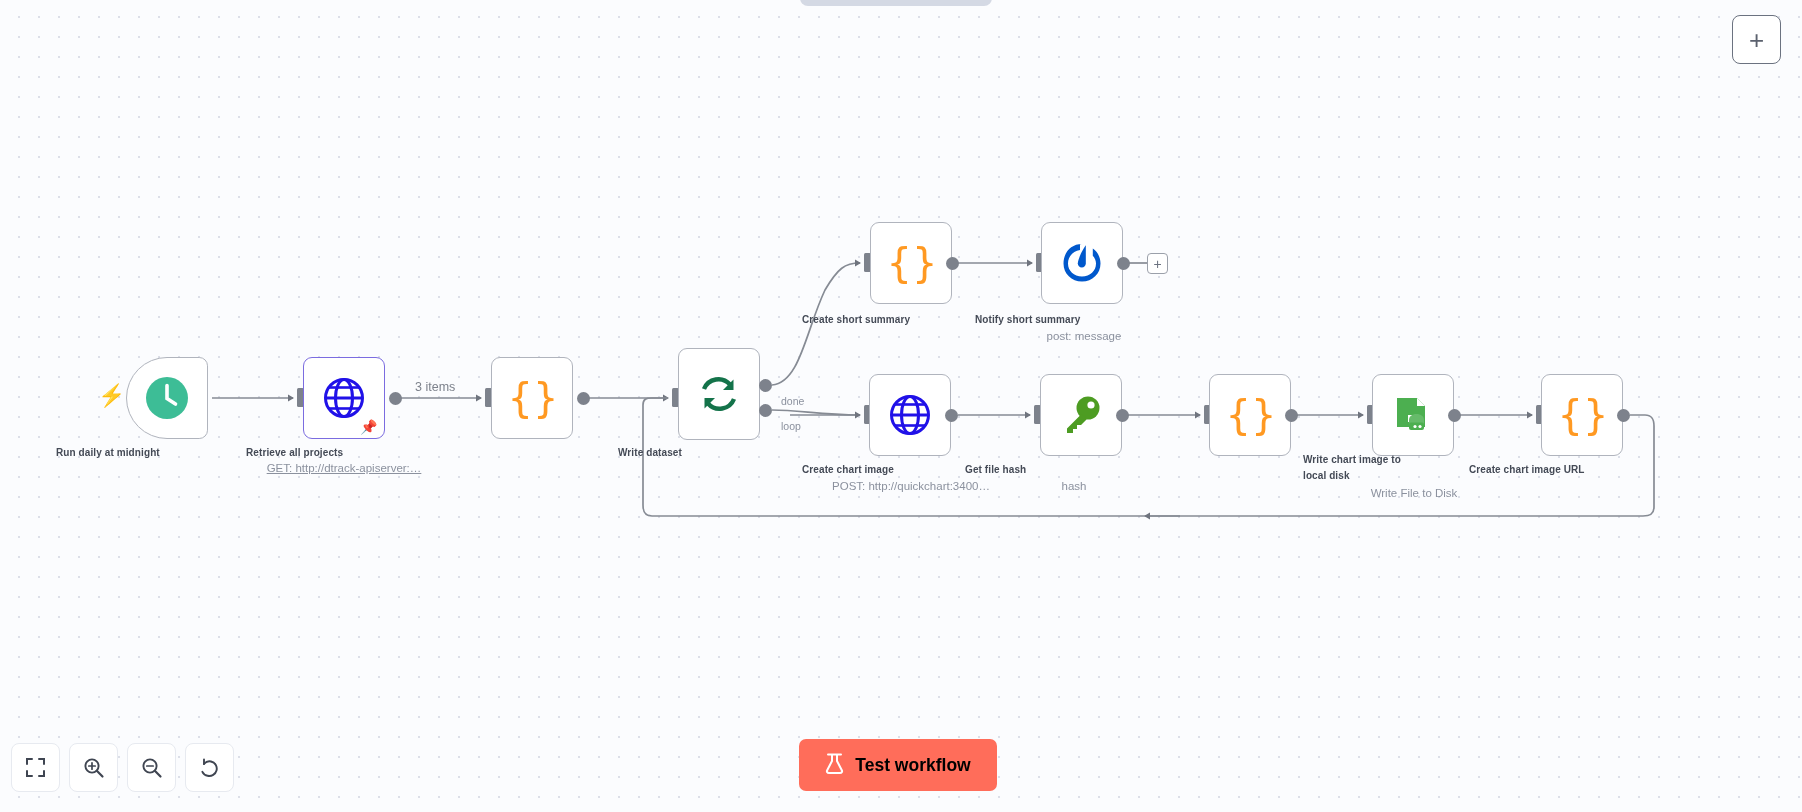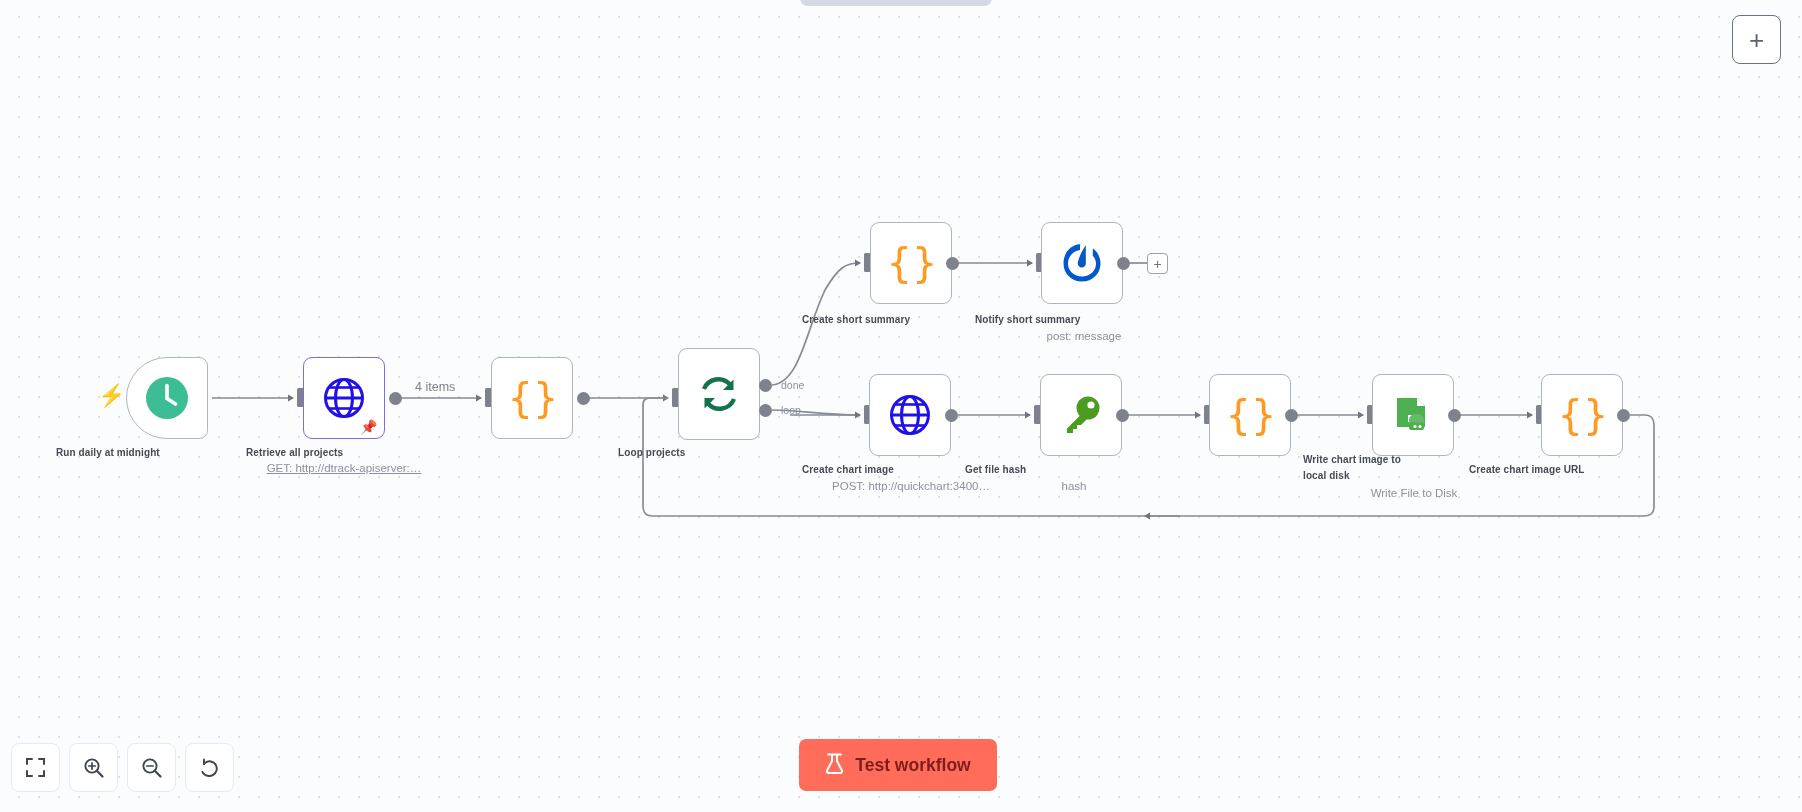--- a/index.html
+++ b/index.html
@@ -130,20 +130,21 @@
     position: absolute;
     font-size: 12.5px;
     color: #7d828c;
     white-space: nowrap;
   }
   .port-label {
     position: absolute;
     font-size: 10.5px;
     color: #8b919e;
     white-space: nowrap;
+    margin-top: 16px;
   }
 
   
   .plus-stub {
     position: absolute;
     width: 19px;
     height: 19px;
     border: 1.3px solid #9ba0aa;
     border-radius: 4px;
     background: #ffffff;
@@ -207,21 +208,21 @@
     left: 799px;
     bottom: 21px;
     width: 198px;
     height: 52px;
     background: #ff6d5a;
     border-radius: 7px;
     display: flex;
     align-items: center;
     justify-content: center;
     gap: 11px;
-    color: #7f1d1d;
+    color: #000000;
     font-size: 17.5px;
     font-weight: bold;
   }
   .test-workflow-button .flask { line-height: 1; }
 </style>
 </head>
 <body>
 
 <div id="canvas">
 
@@ -287,21 +288,21 @@
         <line x1="2.5" y1="21" x2="39.5" y2="21" stroke="#2011e8" stroke-width="3"></line>
         <line x1="6" y1="10.5" x2="36" y2="10.5" stroke="#2011e8" stroke-width="2.6"></line>
         <line x1="6" y1="31.5" x2="36" y2="31.5" stroke="#2011e8" stroke-width="2.6"></line>
       </svg>
     </span>
     <span class="pin-icon">📌</span>
   </div>
   <div class="out-dot" style="left:389px; top:392px;"></div>
   <div class="node-label" style="left:234px; top:445px; width:220px;margin-left:12px;">Retrieve all projects</div>
   <div class="node-sub" style="left:234px; top:461px; width:220px; overflow:hidden; text-overflow:ellipsis;text-decoration:underline;">GET: http://dtrack-apiserver:…</div>
-  <div class="edge-label" style="left:415px; top:380px;">4 items</div>
+  <div class="edge-label" style="left:415px; top:380px;">3 items</div>
 
   <div class="in-stub" style="left:485px; top:388px;"></div>
   <div class="node" style="left:491px; top:357px;">
     <span class="node-icon braces">{ }</span>
   </div>
   <div class="out-dot" style="left:577px; top:392px;"></div>
 
   <div class="in-stub" style="left:672px; top:388px;"></div>
   <div class="node" style="left:678px; top:348px; height:92px;">
     <span class="node-icon">
@@ -310,21 +311,21 @@
         <path d="M36.5 7.5 L36.5 18 L26 18 Z" fill="#14734a"></path>
         <path d="M37 27 A15.5 15.5 0 0 1 11 31.5" stroke="#14734a" stroke-width="4.4" fill="none" stroke-linecap="butt"></path>
         <path d="M7.5 36.5 L7.5 26 L18 26 Z" fill="#14734a"></path>
       </svg>
     </span>
   </div>
   <div class="out-dot" style="left:759px; top:379px;"></div>
   <div class="out-dot" style="left:759px; top:404px;"></div>
   <div class="port-label" style="left:781px; top:379px;">done</div>
   <div class="port-label" style="left:781px; top:404px;">loop</div>
-  <div class="node-label" style="left:618px; top:445px; width:212px;">Loop projects</div>
+  <div class="node-label" style="left:618px; top:445px; width:212px;">Write dataset</div>
 
   <div class="in-stub" style="left:864px; top:253px;"></div>
   <div class="node" style="left:870px; top:222px;">
     <span class="node-icon braces">{ }</span>
   </div>
   <div class="out-dot" style="left:946px; top:257px;"></div>
   <div class="node-label" style="left:802px; top:312px; width:218px;">Create short summary</div>
 
   <div class="in-stub" style="left:1036px; top:253px;"></div>
   <div class="node" style="left:1041px; top:222px;">

